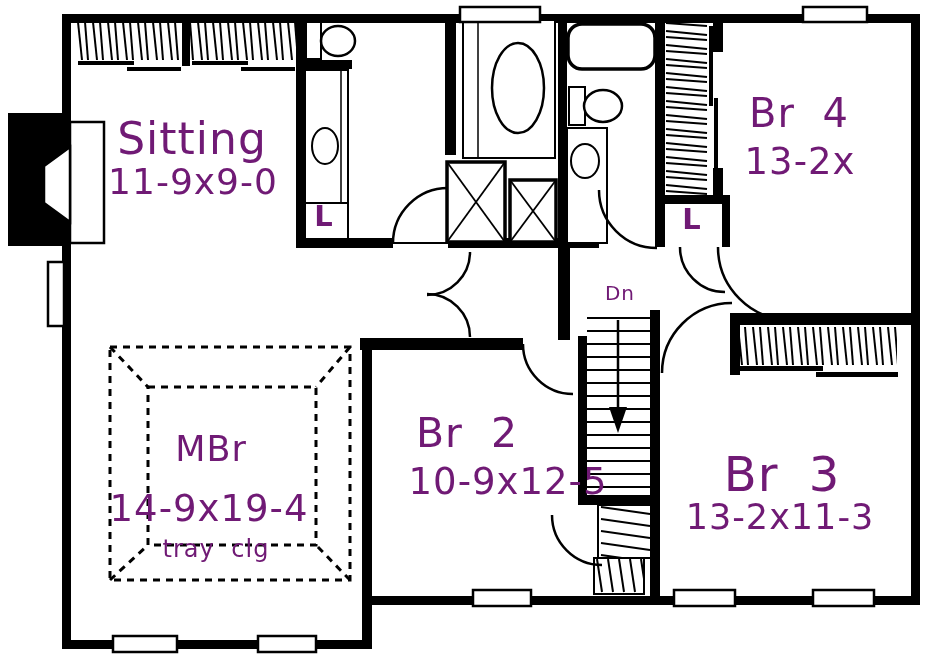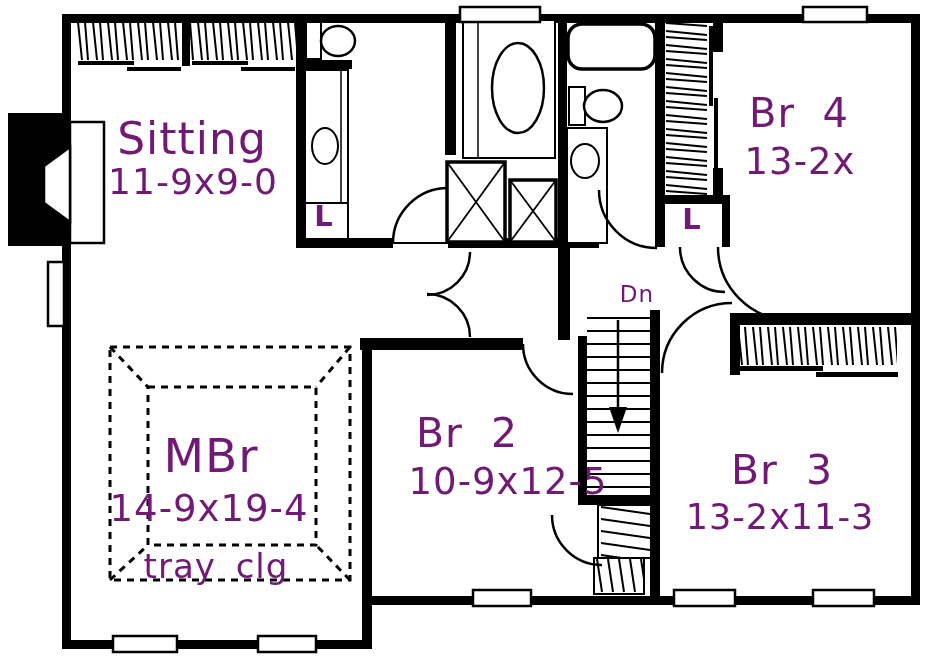--- a/index.html
+++ b/index.html
@@ -208,28 +208,28 @@
       <line x1="350" y1="580" x2="316" y2="545"></line>
     </g>
   </svg>
 
   <div class="label room-name" style="left:192px;top:117px;font-size:44px;">Sitting</div>
   <div class="label" style="left:193px;top:164px;font-size:36px;">11-9x9-0</div>
 
   <div class="label room-name" style="left:799px;top:93px;font-size:40px;">Br 4</div>
   <div class="label" style="left:800px;top:143px;font-size:37px;">13-2x</div>
 
-  <div class="label" style="left:637px;top:283px;font-size:23px;">Dn</div>
+  <div class="label" style="left:620px;top:283px;font-size:20px;">Dn</div>
 
   <div class="label linen" style="left:324px;top:202px;font-size:29px;">L</div>
   <div class="label linen" style="left:692px;top:205px;font-size:29px;">L</div>
 
-  <div class="label" style="left:211px;top:432px;font-size:47px;">MBr</div>
+  <div class="label" style="left:211px;top:432px;font-size:35px;">MBr</div>
   <div class="label" style="left:209px;top:490px;font-size:37px;">14-9x19-4</div>
-  <div class="label" style="left:216px;top:549px;font-size:34px;word-spacing:8px;">tray clg</div>
+  <div class="label" style="left:216px;top:537px;font-size:24px;word-spacing:8px;">tray clg</div>
 
   <div class="label room-name" style="left:467px;top:413px;font-size:41px;text-align:right;">Br 2</div>
   <div class="label" style="left:470px;top:463px;font-size:37px;margin-left:38px;">10-9x12-5</div>
 
-  <div class="label room-name" style="left:782px;top:450px;font-size:41px;">Br 3</div>
+  <div class="label room-name" style="left:782px;top:450px;font-size:48px;">Br 3</div>
   <div class="label" style="left:780px;top:500px;font-size:35px;">13-2x11-3</div>
 
 </div>
 
 </body></html>

